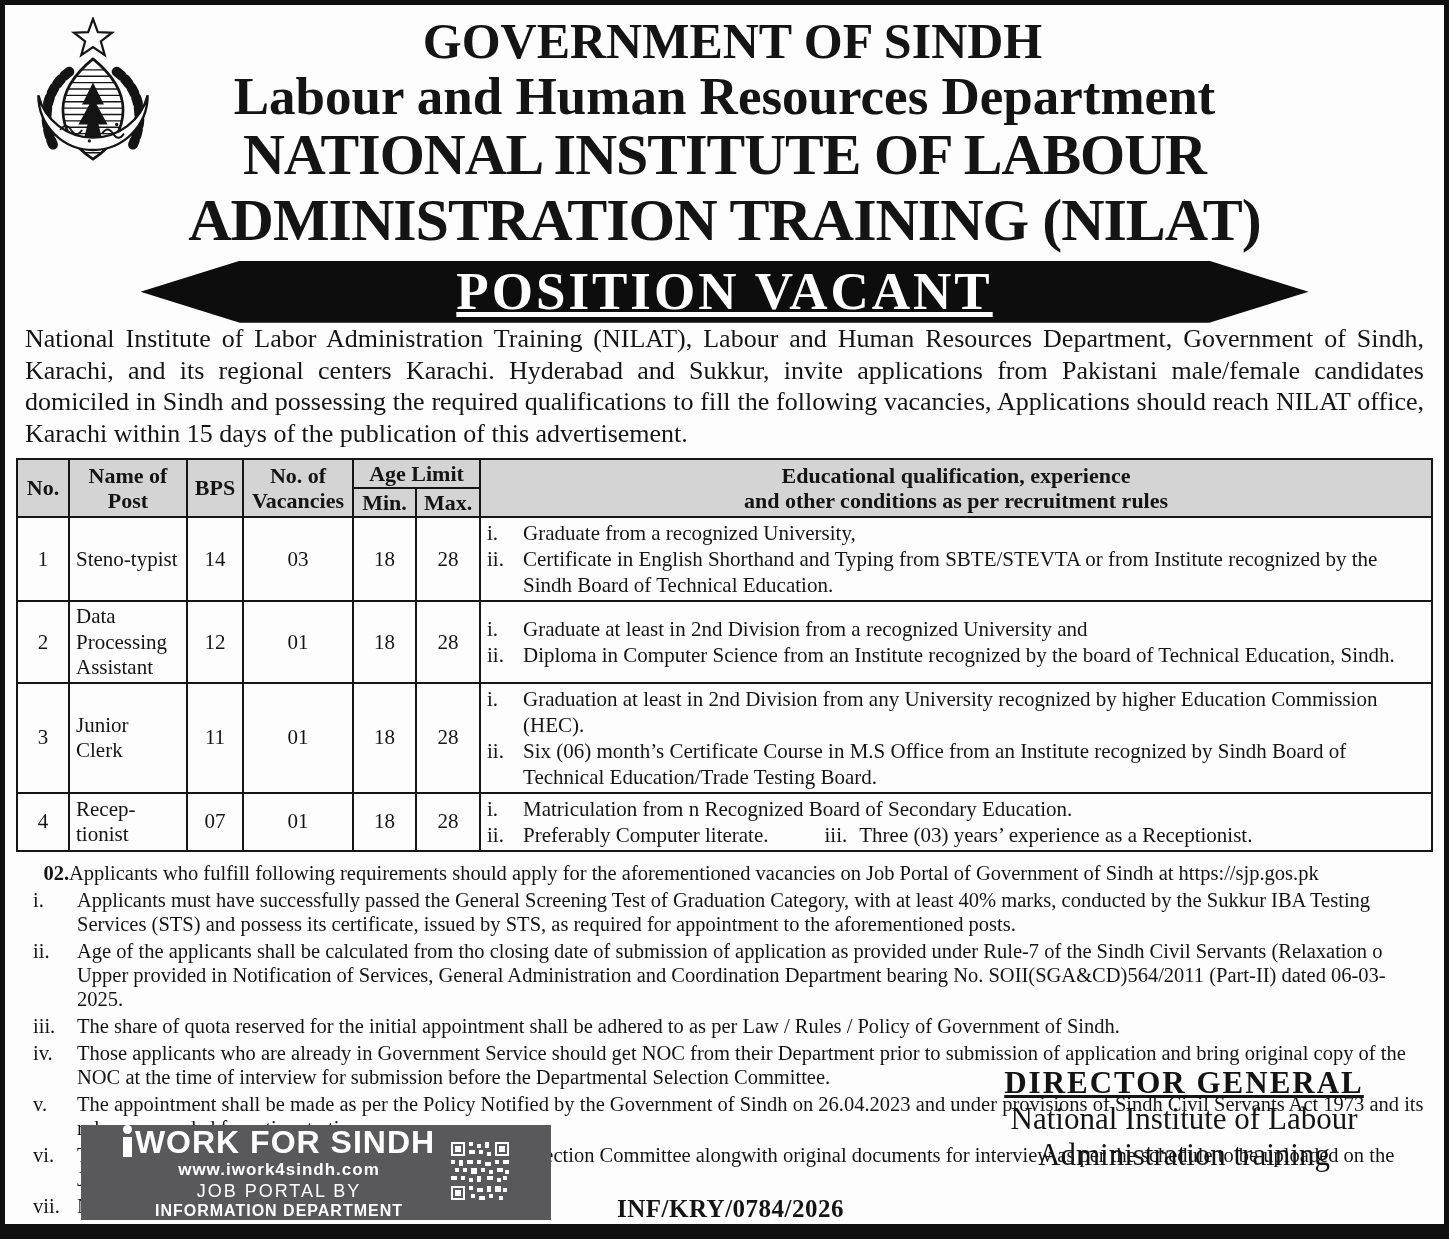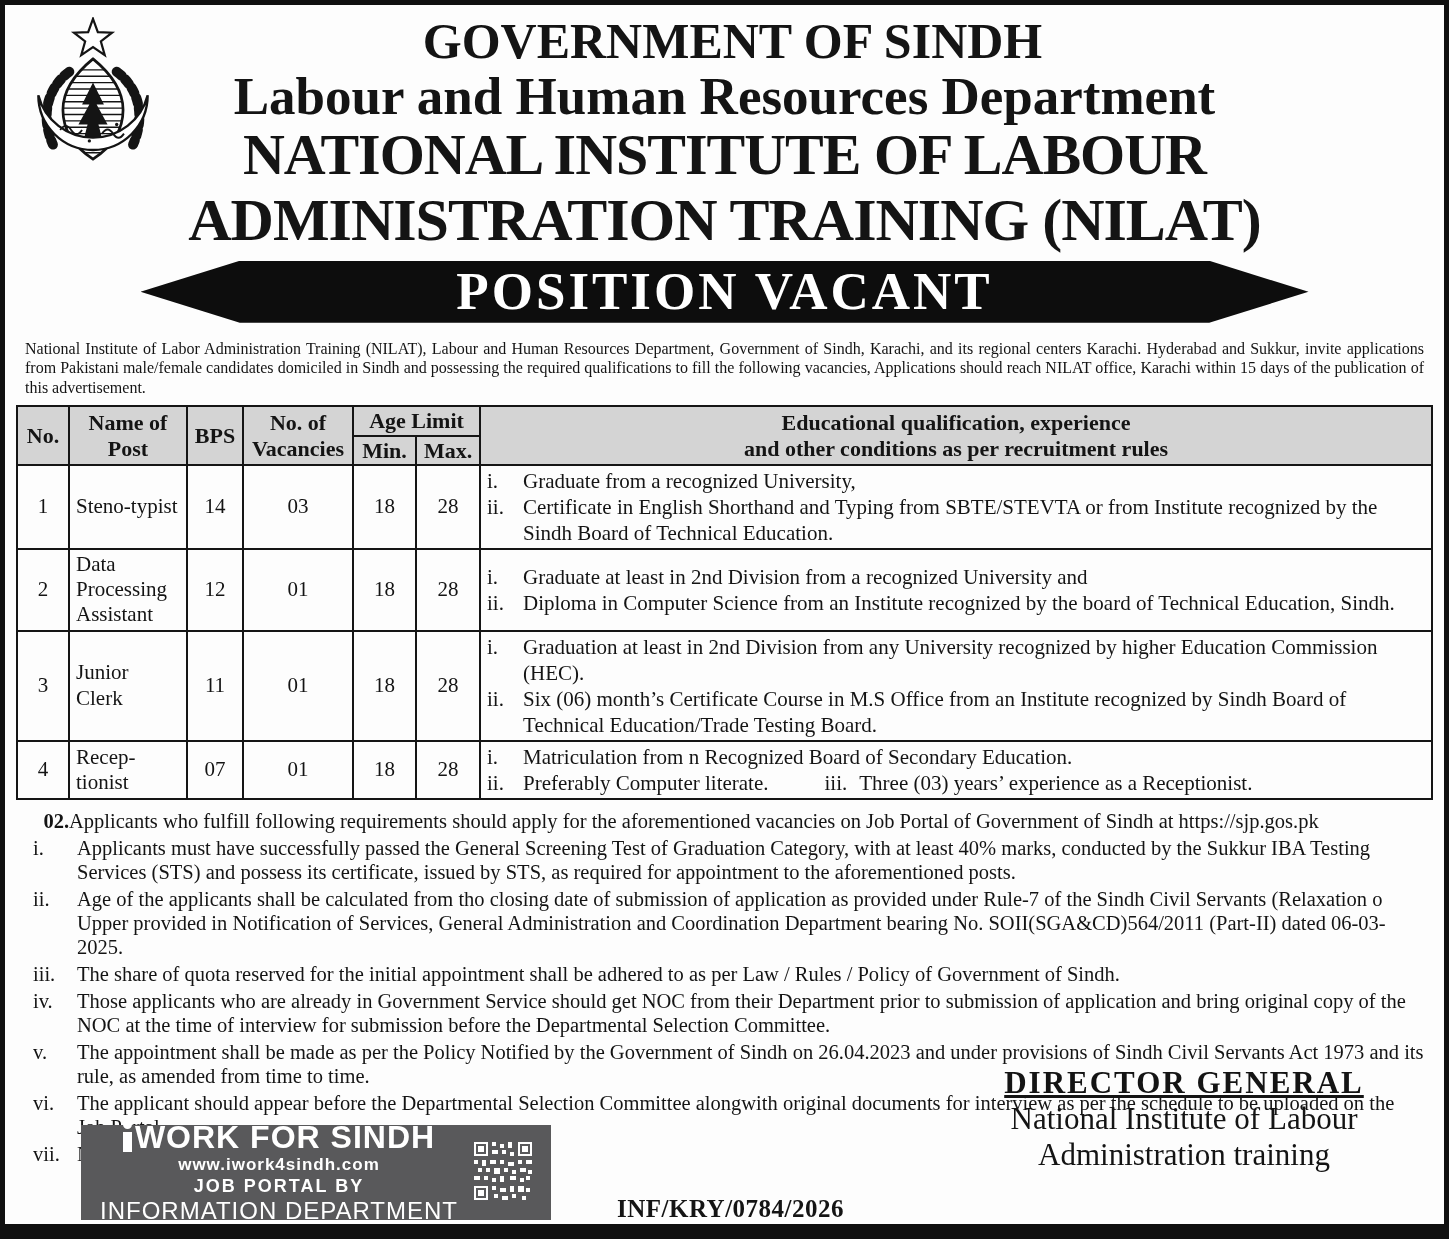--- a/index.html
+++ b/index.html
@@ -22,24 +22,24 @@
   .t2{font-size:53px;font-weight:bold;line-height:1.06;}
   .t3{font-size:58px;font-weight:bold;line-height:1.08;letter-spacing:-1px;}
   .t4{font-size:60px;font-weight:bold;line-height:1.10;letter-spacing:-1px;}
 
   
   .banner{
     margin:8px auto 0;width:1168px;height:62px;background:#0d0d0d;
     clip-path:polygon(0 50%,8.5% 0,91.5% 0,100% 50%,91.5% 100%,8.5% 100%);
     display:flex;align-items:center;justify-content:center;
   }
-  .banner-text{color:#ffffff;font-size:53px;font-weight:bold;letter-spacing:3px;line-height:1;}
-
-  
-  .intro{margin:16px 20px 0;font-size:16px;line-height:1.22;text-align:justify;}
+  .banner-text{color:#ffffff;font-size:53px;font-weight:bold;letter-spacing:3px;line-height:1;text-decoration:underline;}
+
+  
+  .intro{margin:0 20px 0;font-size:26px;line-height:1.22;text-align:justify;}
 
   
   table.vac{border-collapse:collapse;margin:8px auto 0;width:1417px;table-layout:fixed;}
   .vac th,.vac td{border:2px solid #151515;}
   .vac thead th{background:#d4d4d4;font-size:22px;font-weight:bold;padding:1px 4px;line-height:1.15;}
   .vac td{font-size:21px;padding:2px 6px;vertical-align:middle;line-height:1.2;}
   .c-no,.c-bps,.c-vac,.c-min,.c-max{text-align:center;}
   .c-name{padding-left:8px;overflow-wrap:break-word;}
   .c-qual{padding:3px 8px 5px 8px;vertical-align:top;}
   .q-line{display:flex;line-height:1.24;}
@@ -60,22 +60,22 @@
     background:#59595b;color:#ffffff;
     display:flex;align-items:center;justify-content:center;gap:16px;
     font-family:"Liberation Sans",sans-serif;
   }
   .badge-textcol{text-align:center;}
   .badge-row1{display:flex;align-items:flex-end;justify-content:center;gap:3px;font-size:32px;font-weight:bold;letter-spacing:1px;line-height:1;}
   .i-mark{display:inline-flex;flex-direction:column;align-items:center;gap:3px;padding-bottom:1px;}
   .i-mark .dot{width:9px;height:9px;border-radius:50%;background:#fff;}
   .i-mark .bar{width:9px;height:20px;background:#fff;}
   .badge-site{font-size:17px;font-weight:bold;letter-spacing:1px;margin-top:2px;}
-  .badge-l2{font-size:18px;font-weight:bold;letter-spacing:2px;margin-top:1px;}
-  .badge-l3{font-size:24px;font-weight:normal;letter-spacing:1px;}
+  .badge-l2{font-size:18px;font-weight:normal;letter-spacing:2px;margin-top:1px;}
+  .badge-l3{font-size:16px;font-weight:bold;letter-spacing:1px;}
   .inf{position:absolute;left:612px;top:1190px;font-size:25px;font-weight:bold;letter-spacing:0.5px;}
   .sig{position:absolute;right:50px;top:1060px;width:420px;text-align:center;}
   .sig-1{font-size:31px;font-weight:bold;letter-spacing:2px;line-height:1.15;text-decoration:underline;}
   .sig-2{font-size:31px;line-height:1.17;}
 </style>
 </head>
 <body>
 
 <div class="page">
 

